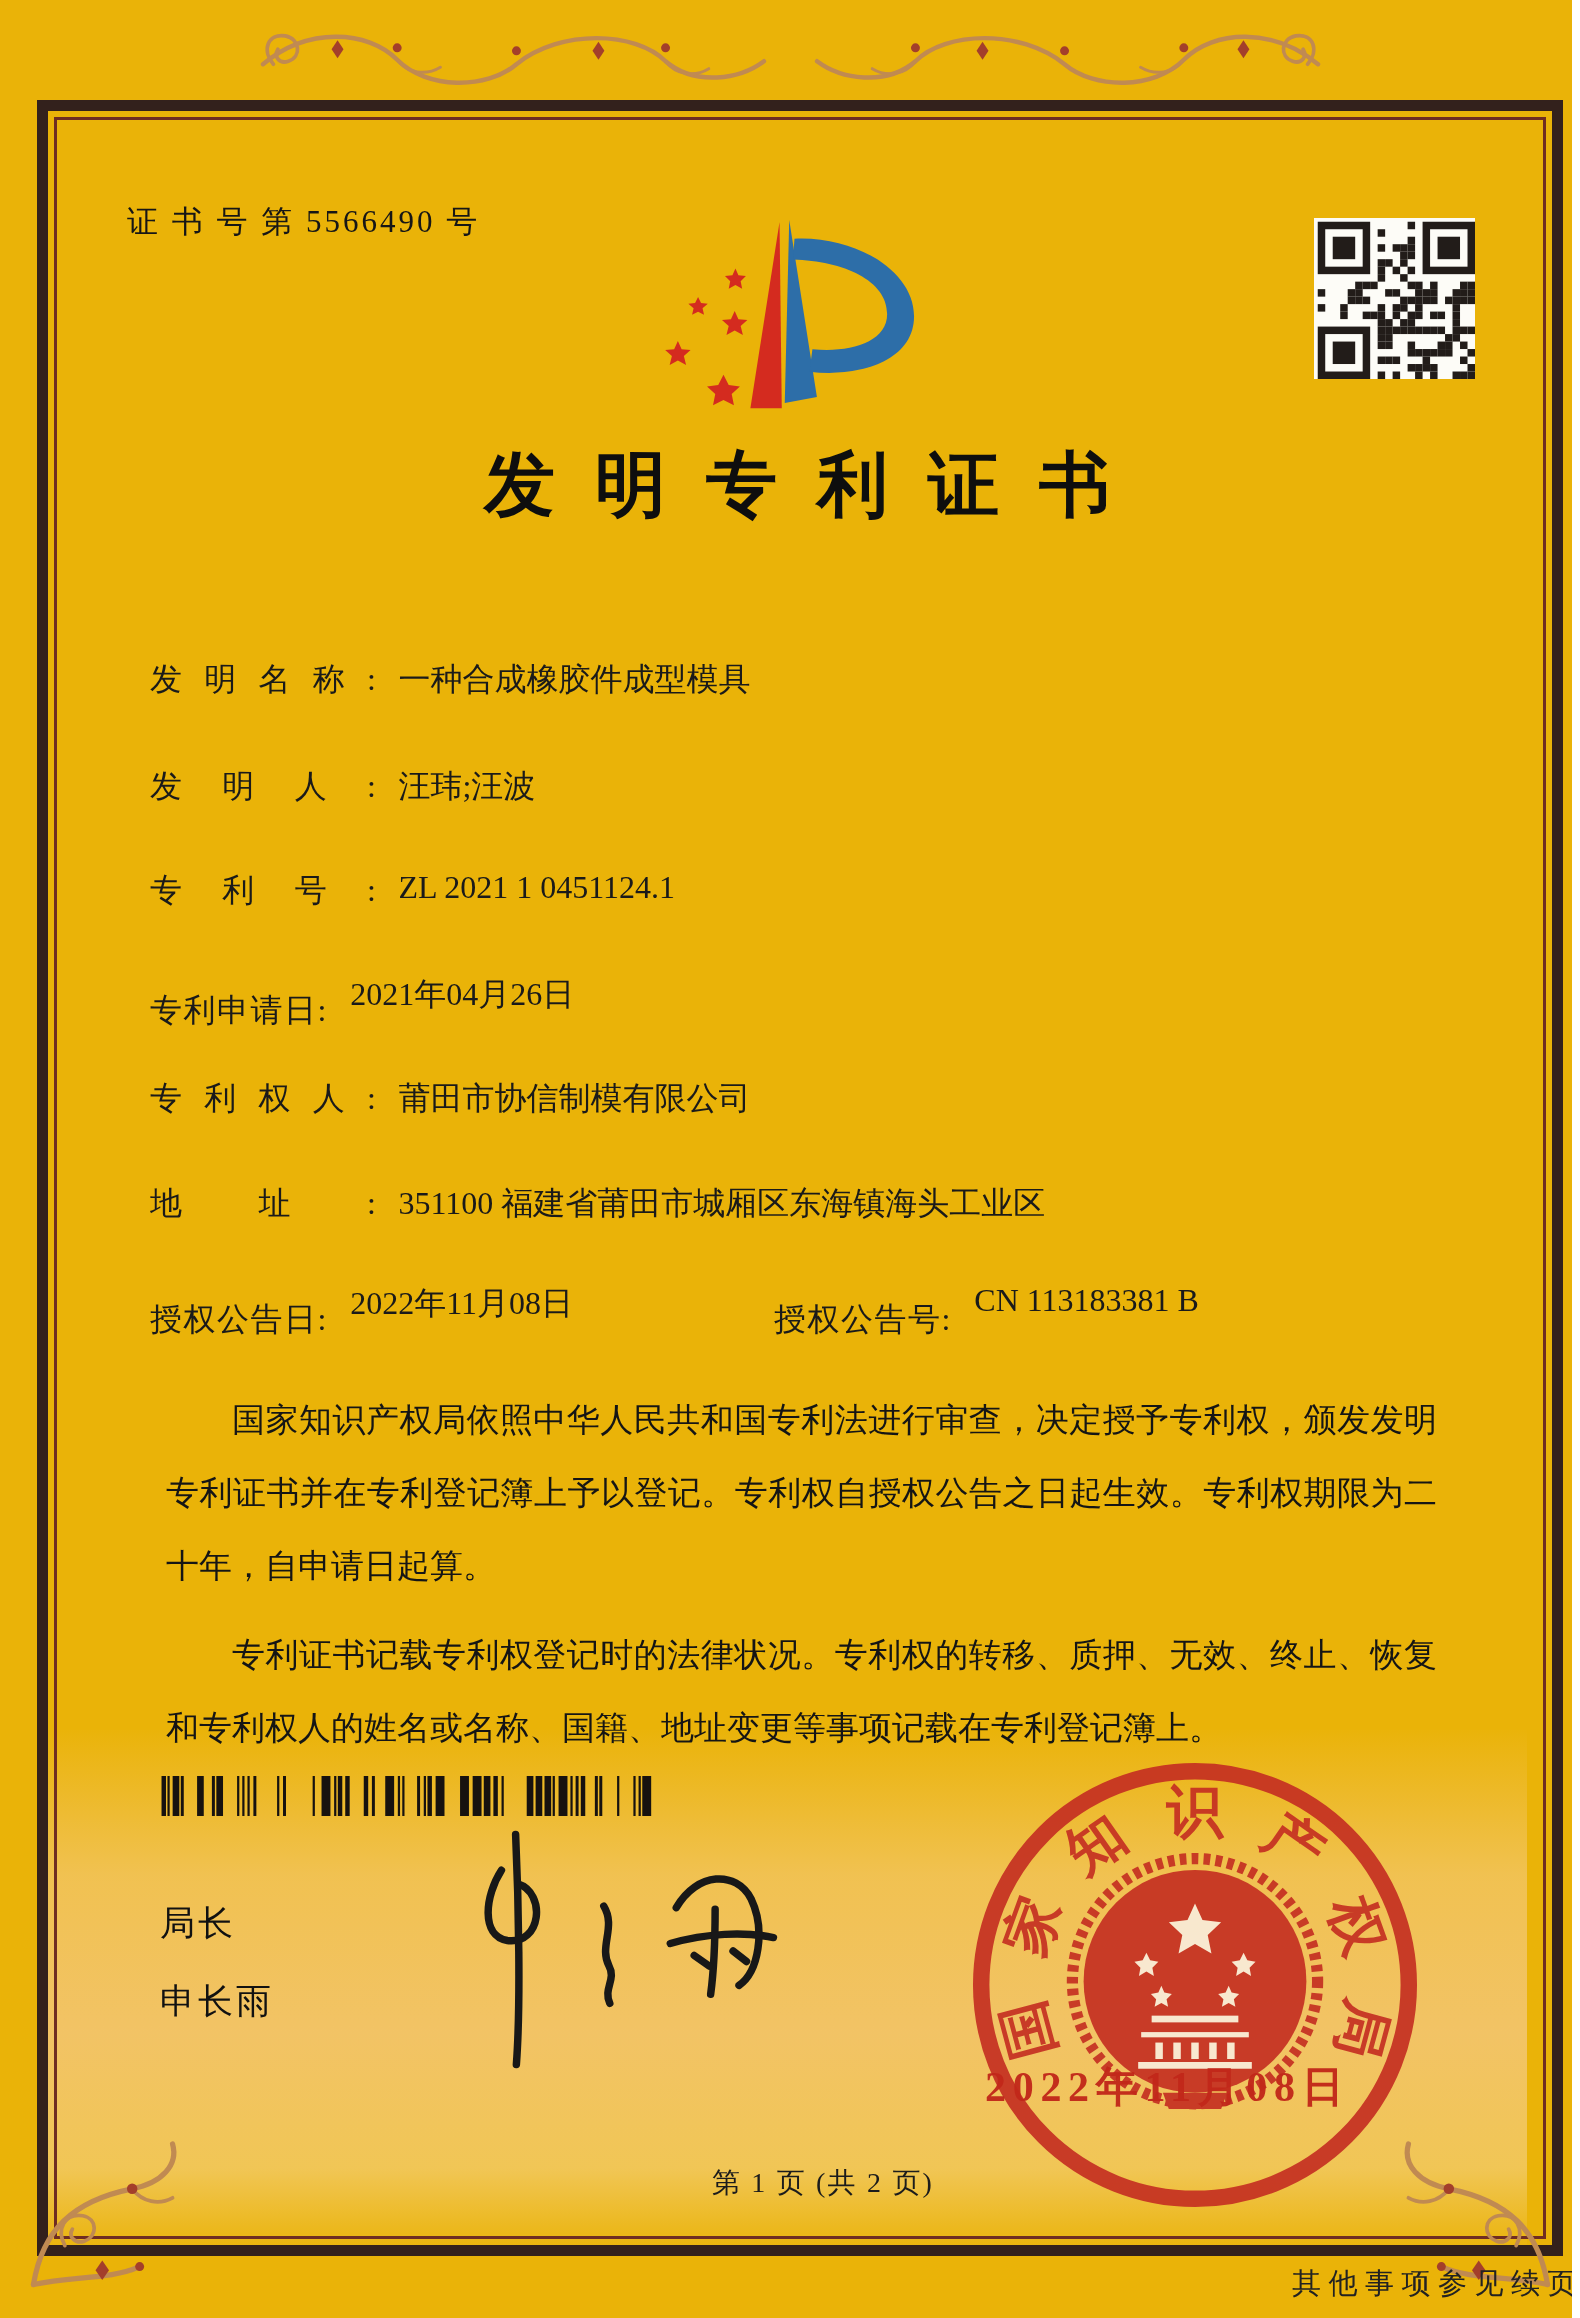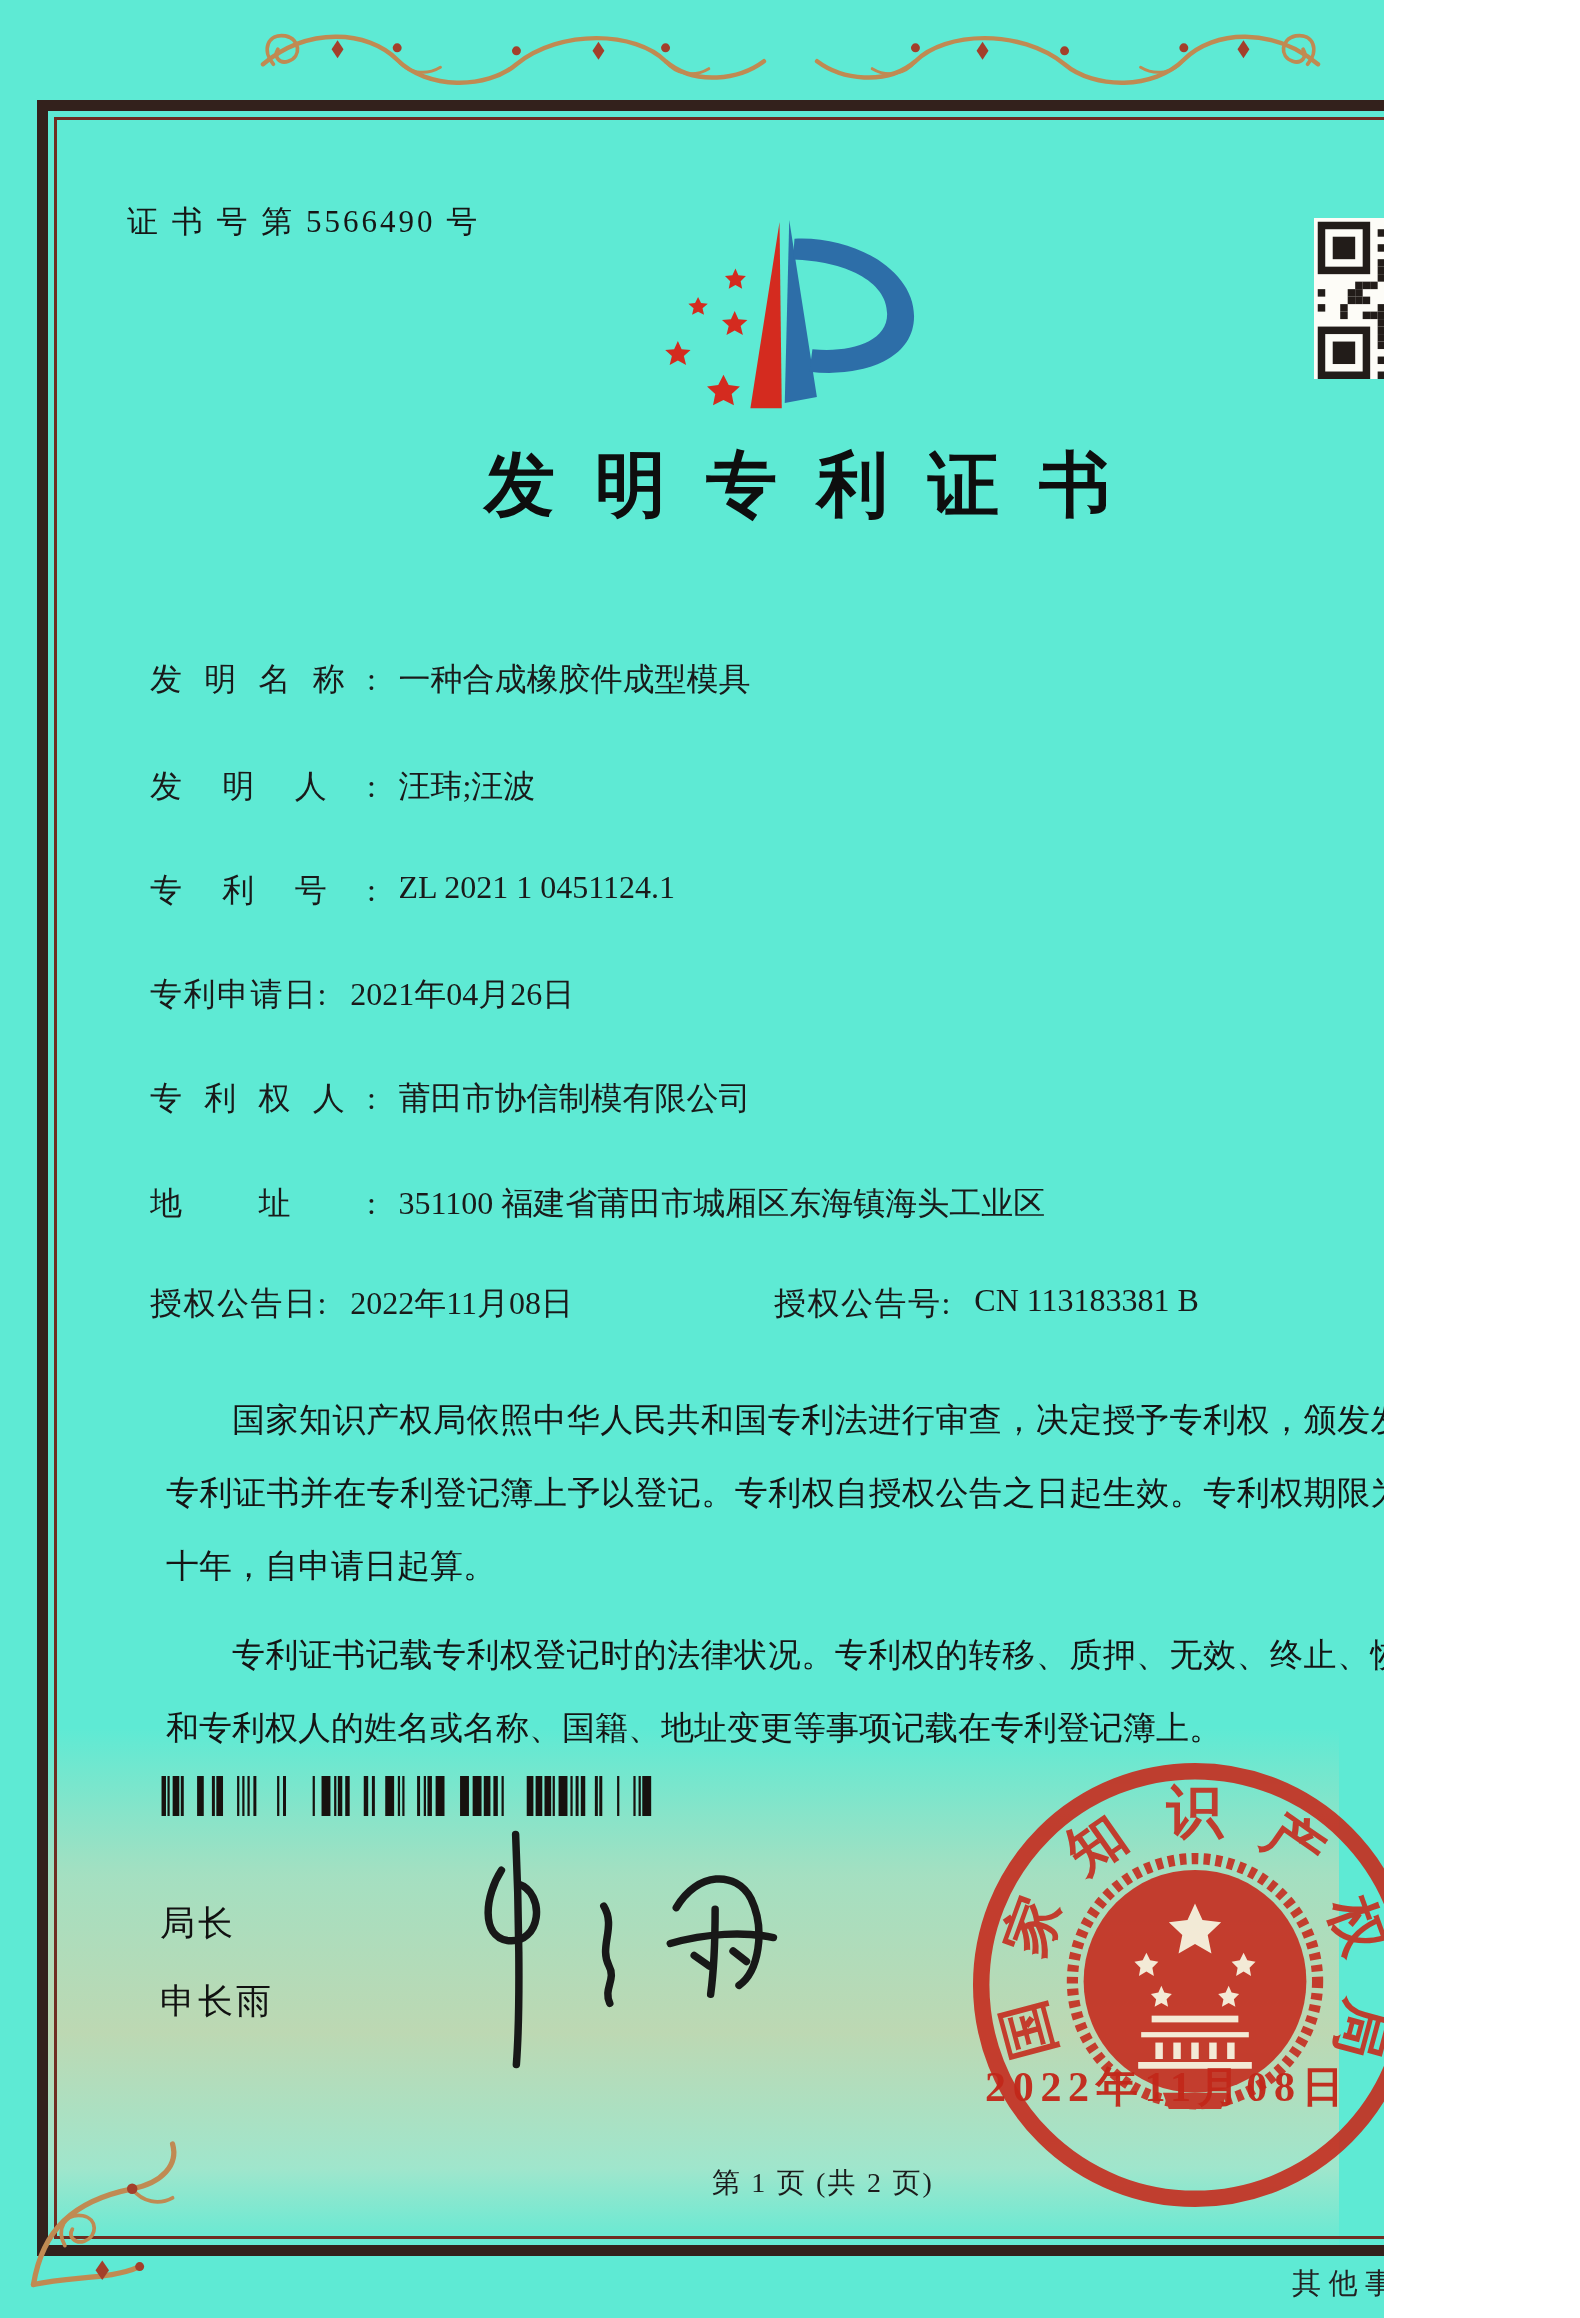--- a/index.html
+++ b/index.html
@@ -1,17 +1,17 @@
 <!DOCTYPE html>
 <html style="--border: #33211c; --logo-red: #d42b1f; --logo-blue: #2d6ea8; --seal-red: #c53022; --ornament-gold: #c08a52; --ink: #1a1a1a; --tint: #f7cfa4;font-size:12px"><head>
 <meta charset="utf-8">
 <style>
   html,body{margin:0;padding:0;}
   body{width:1580px;height:2319px;background:#ffffff;font-family:"Liberation Serif","DejaVu Serif",serif;}
-  #page{position:relative;width:1384px;height:2319px;background:#5eead4;overflow:hidden;}
+  #page{position:relative;width:1572px;height:2319px;background:#eab308;overflow:hidden;}
 
   
   #tint{position:absolute;left:45px;right:45px;top:1728px;height:524px;z-index:1;pointer-events:none;
     background:linear-gradient(180deg,rgba(249,215,178,0) 0%,rgba(249,211,170,0.45) 28%,
       rgba(247,205,158,0.62) 58%,rgba(250,224,193,0.42) 84%,rgba(252,242,230,0) 100%);}
 
   
   #frame{position:absolute;left:37px;top:100px;width:1504px;height:2134px;border:11.2px solid var(--border,#33211c);z-index:2;}
   #frame::before{content:"";position:absolute;inset:6px;border:3.7px solid #6f2d22;}
 
@@ -21,21 +21,21 @@
 
   #logo{left:645px;top:192px;}
   #qr{left:1314px;top:218px;width:161px;height:161px;background:#fdfcf7;}
 
   #title{left:0;top:438px;width:1580px;text-align:center;margin-left:7px;}
   #title span{font-size:71px;font-weight:bold;color:#0e0e0e;letter-spacing:40px;padding-left:40px;}
 
   .row{left:150px;height:52px;font-size:32px;color:#1a1a1a;white-space:nowrap;}
   .row .lbl{display:inline-block;width:226px;text-align:justify;text-align-last:justify;vertical-align:top;}
   .row .val{margin-left:22.4px;text-align:center;}
-  .row.free .lbl{width:auto;text-align-last:auto;letter-spacing:1.5px;}
+  .row.free .lbl{width:auto;text-align-last:auto;letter-spacing:1.5px;margin-top:16px;}
   #row-grant-no{left:774px;}
 
   #paras{left:150px;top:1368px;width:1303px;font-size:33px;line-height:73px;color:#151515;text-align:justify;z-index:3;position:absolute;}
   #paras p{margin:16px;text-indent:66px;}
 
   #barcode{left:150px;top:1776px;}
 
   #director{left:160px;top:1885px;font-size:35px;color:#111;line-height:78px;letter-spacing:3px;}
 
   #signature{left:413px;top:1818px;}

